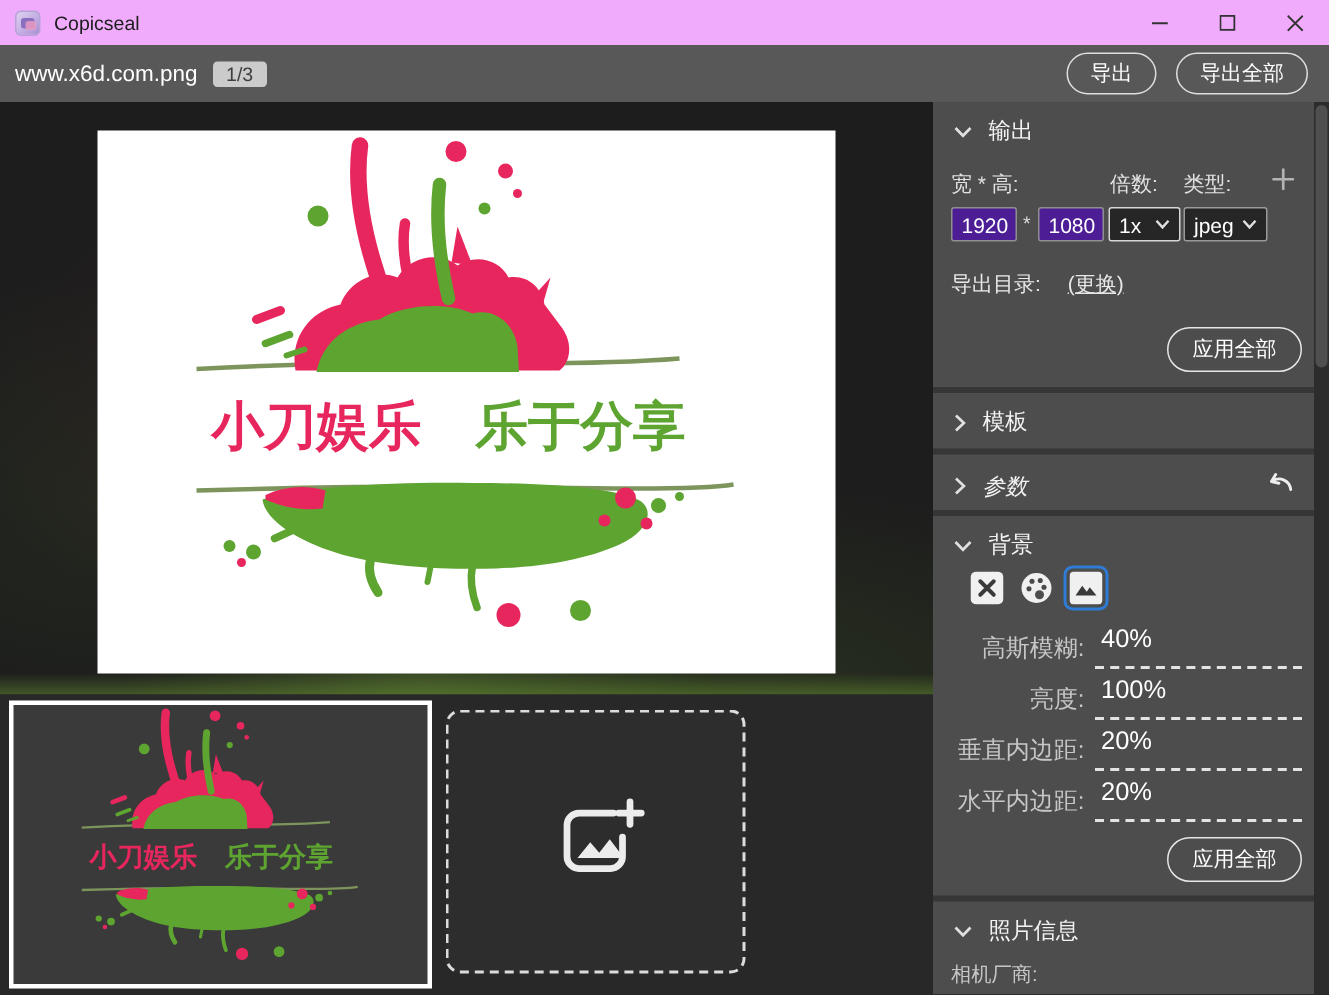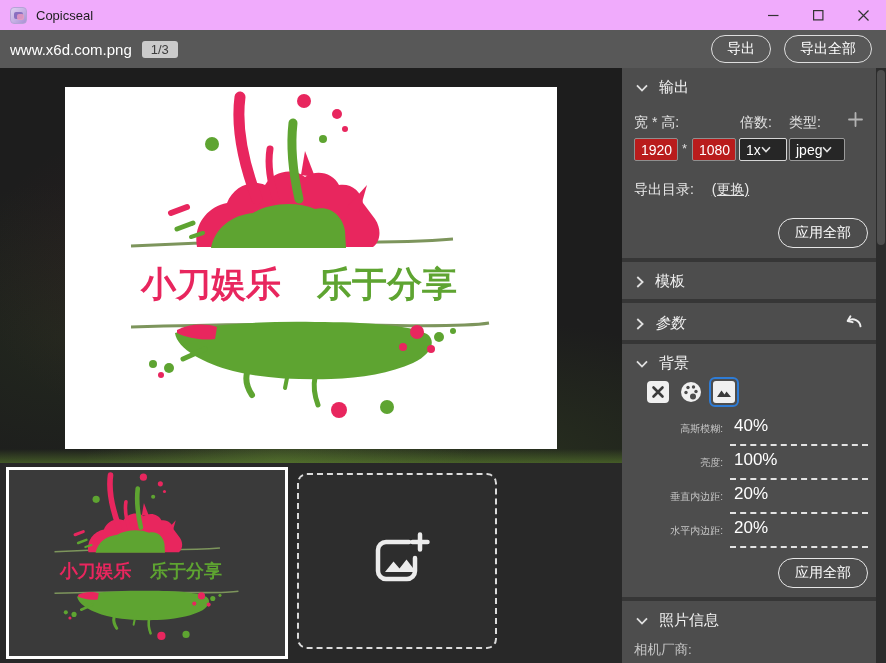--- a/index.html
+++ b/index.html
@@ -54,27 +54,27 @@
   .sec-header{ position:absolute; left:14px; top:10px; right:12px; display:flex; align-items:center;
                gap:11px; color:#f2f2f2; font-size:15px; cursor:pointer; }
   .sec-header .hdr-spacer{ flex:1; }
 
   .row-labels{ position:absolute; top:46px; left:0; width:254px; font-size:14px; color:#e2e2e2; }
   .lbl-size{ position:absolute; left:12px; }
   .lbl-scale{ position:absolute; left:118px; }
   .lbl-type{ position:absolute; left:167px; }
   .plus-wrap{ position:absolute; right:13px; top:-2px; }
 
-  .num-input{ position:absolute; top:70px; height:23px; width:44px; background:#b91c1c;
+  .num-input{ position:absolute; top:70px; height:23px; width:44px; background:#4c1d95;
               border:1.5px solid #8f8f8f; border-radius:2px; color:#fff; font-size:14px;
               font-family:inherit; padding:0 0 0 6px; }
   .inp-w{ left:12px; } .inp-h{ left:70px; }
   .star{ position:absolute; left:60px; top:73px; color:#dcdcdc; font-size:13px; }
   .select{ position:absolute; top:70px; height:23px; background:#262626; border-radius:2px;
-           display:flex; align-items:center; justify-content:flex-start; padding:0 6px;
+           display:flex; align-items:center; justify-content:space-between; padding:0 6px;
            color:#fff; font-size:14px; cursor:pointer; }
   .sel-scale{ left:117px; width:48px; border:1.5px solid #d6d6d6; }
   .sel-type{ left:167px; width:56px; border:1.5px solid #9a9a9a; }
 
   .dir-row{ position:absolute; left:12px; top:113px; font-size:14px; color:#e8e8e8; }
   .dir-action{ margin-left:14px; text-decoration:underline; cursor:pointer; }
 
   .apply-btn{ position:absolute; right:8px; border:1.5px solid #e6e6e6; border-radius:15px;
               background:transparent; color:#fff; font-size:14px; padding:5px 16px;
               font-family:inherit; cursor:pointer; white-space:nowrap; }
@@ -82,21 +82,21 @@
   .apply-bg{ top:214px; }
 
   
   .bg-icons{ position:absolute; left:25px; top:37px; display:flex; gap:11px; }
   .bg-btn{ width:22px; height:22px; border:none; background:transparent; padding:0; cursor:pointer; position:relative; }
   .bg-btn.selected{ outline:2px solid #2e7cd6; outline-offset:2px; border-radius:2px; }
 
   .field-row{ position:absolute; left:0; width:246px; height:32px; }
   .fr-1{ top:70px; } .fr-2{ top:104px; } .fr-3{ top:138px; } .fr-4{ top:172px; }
   .field-label{ position:absolute; left:0; width:101px; text-align:right; top:8px;
-                font-size:10px; color:#c6c6c6; }
+                font-size:16px; color:#c6c6c6; }
   .field-value{ position:absolute; left:112px; top:2px; font-size:17px; color:#ffffff; cursor:text; }
   .field-line{ position:absolute; left:108px; right:0; bottom:0; border-bottom:2px dashed #e3e3e3; }
 
   .camera-row{ position:absolute; left:12px; top:40px; font-size:13.5px; color:#c6c6c6; }
 
   
   .scrollbar{ position:absolute; left:876px; top:68px; width:10px; height:595px; background:#2c2c2c; }
   .scroll-thumb{ position:absolute; left:1px; top:2px; width:8px; height:175px; background:#4f4f4f; border-radius:4px; }
 
   

